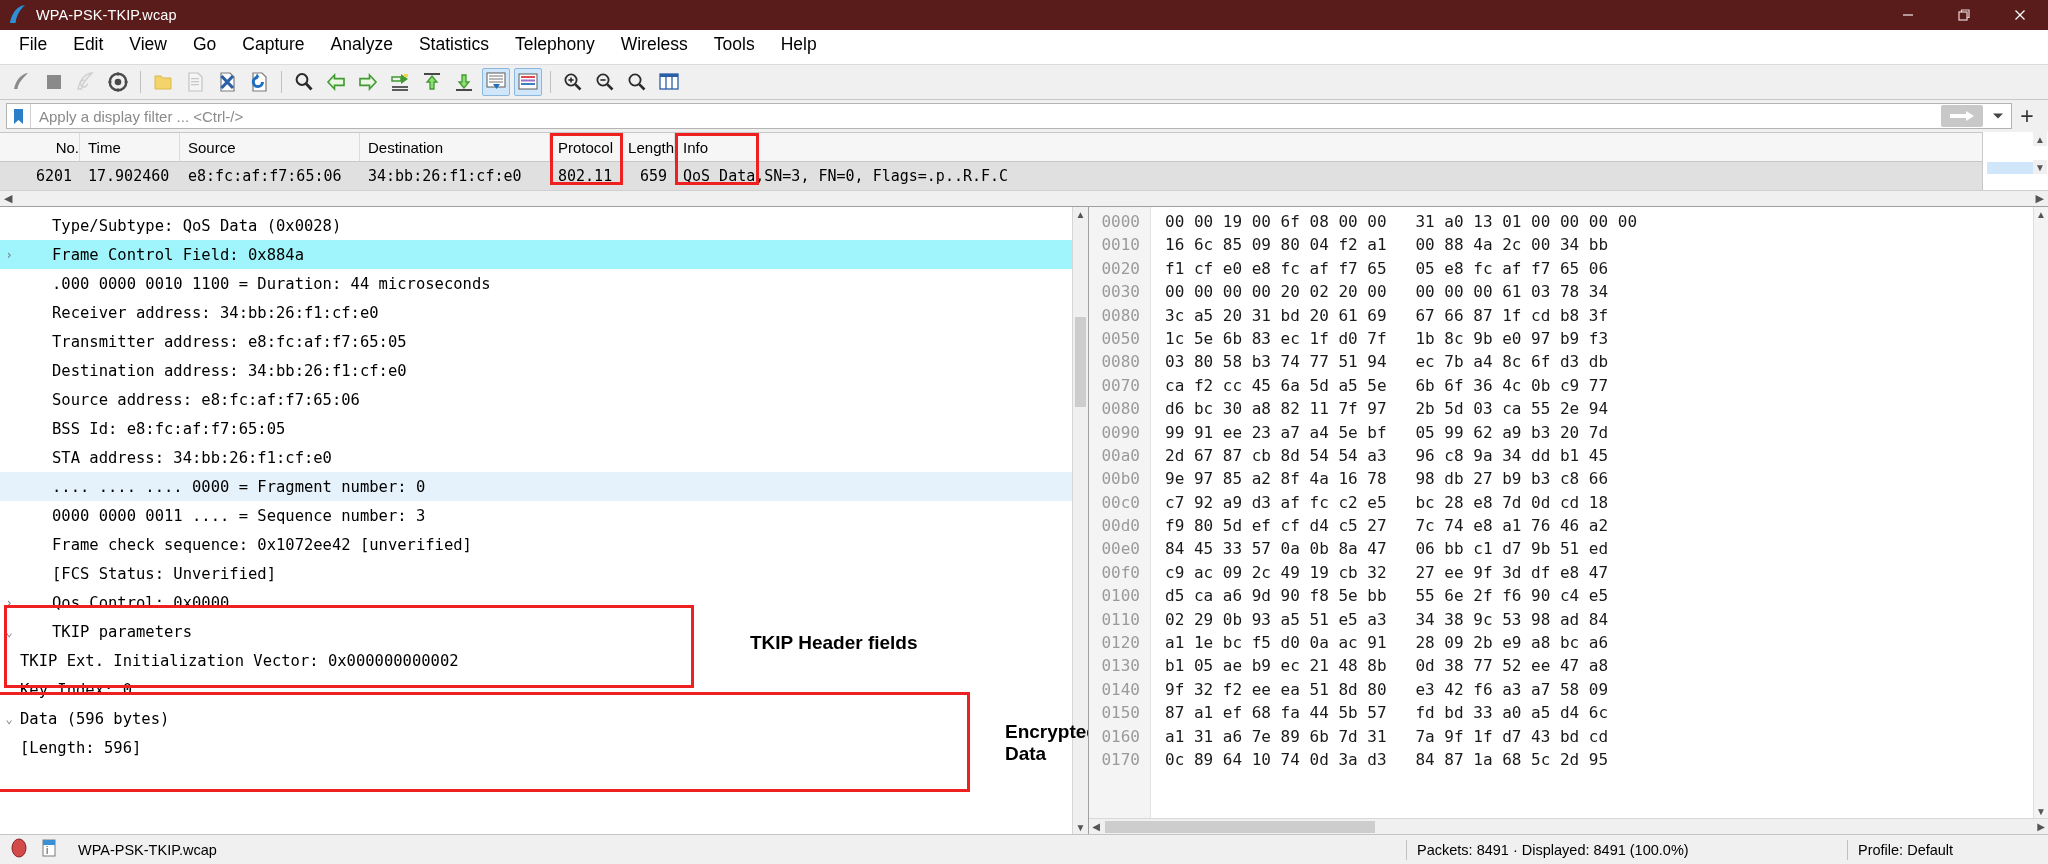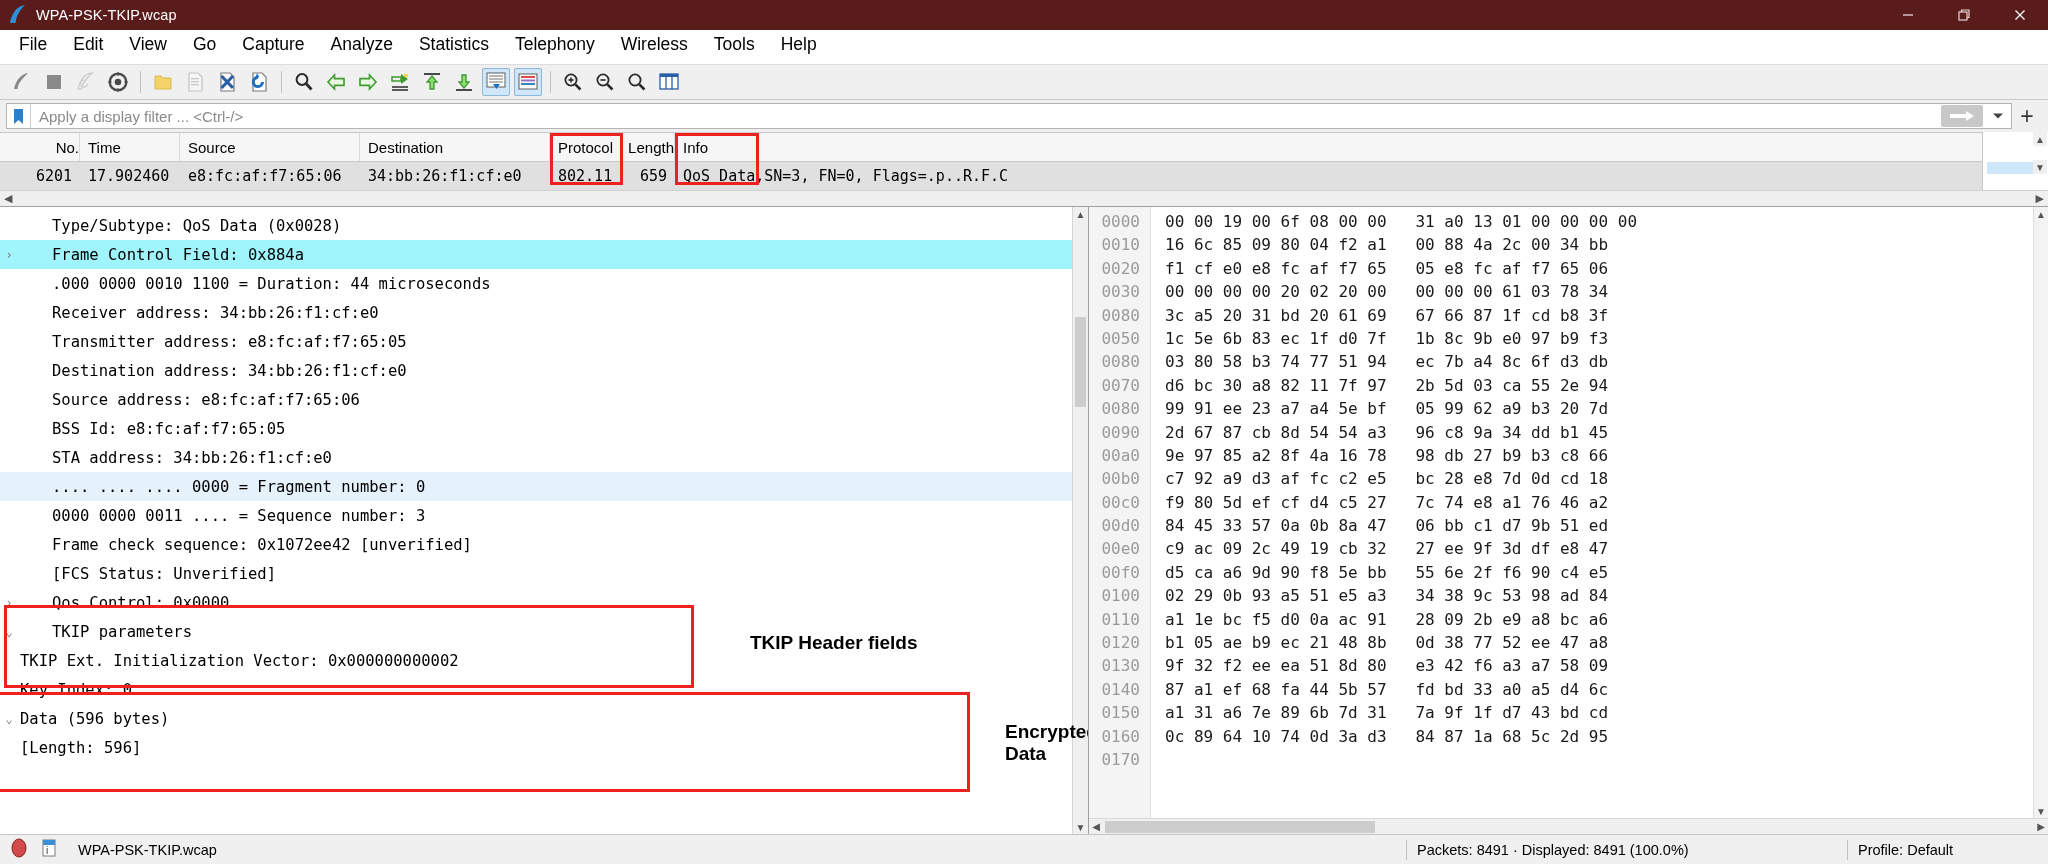--- a/index.html
+++ b/index.html
@@ -558,20 +558,21 @@
           <div class="hexrow hex-off">0170</div>
         </div>
         <div class="hex-main">
           <div class="hexrow hex-bytes">00 00 19 00 6f 08 00 00   31 a0 13 01 00 00 00 00</div>
           <div class="hexrow hex-bytes">16 6c 85 09 80 04 f2 a1   00 88 4a 2c 00 34 bb</div>
           <div class="hexrow hex-bytes">f1 cf e0 e8 fc af f7 65   05 e8 fc af f7 65 06</div>
           <div class="hexrow hex-bytes">00 00 00 00 20 02 20 00   00 00 00 61 03 78 34</div>
           <div class="hexrow hex-bytes">3c a5 20 31 bd 20 61 69   67 66 87 1f cd b8 3f</div>
           <div class="hexrow hex-bytes">1c 5e 6b 83 ec 1f d0 7f   1b 8c 9b e0 97 b9 f3</div>
           <div class="hexrow hex-bytes">03 80 58 b3 74 77 51 94   ec 7b a4 8c 6f d3 db</div>
+          <div class="hexrow hex-bytes">ca f2 cc 45 6a 5d a5 5e   6b 6f 36 4c 0b c9 77</div>
           <div class="hexrow hex-bytes">d6 bc 30 a8 82 11 7f 97   2b 5d 03 ca 55 2e 94</div>
           <div class="hexrow hex-bytes">99 91 ee 23 a7 a4 5e bf   05 99 62 a9 b3 20 7d</div>
           <div class="hexrow hex-bytes">2d 67 87 cb 8d 54 54 a3   96 c8 9a 34 dd b1 45</div>
           <div class="hexrow hex-bytes">9e 97 85 a2 8f 4a 16 78   98 db 27 b9 b3 c8 66</div>
           <div class="hexrow hex-bytes">c7 92 a9 d3 af fc c2 e5   bc 28 e8 7d 0d cd 18</div>
           <div class="hexrow hex-bytes">f9 80 5d ef cf d4 c5 27   7c 74 e8 a1 76 46 a2</div>
           <div class="hexrow hex-bytes">84 45 33 57 0a 0b 8a 47   06 bb c1 d7 9b 51 ed</div>
           <div class="hexrow hex-bytes">c9 ac 09 2c 49 19 cb 32   27 ee 9f 3d df e8 47</div>
           <div class="hexrow hex-bytes">d5 ca a6 9d 90 f8 5e bb   55 6e 2f f6 90 c4 e5</div>
           <div class="hexrow hex-bytes">02 29 0b 93 a5 51 e5 a3   34 38 9c 53 98 ad 84</div>

